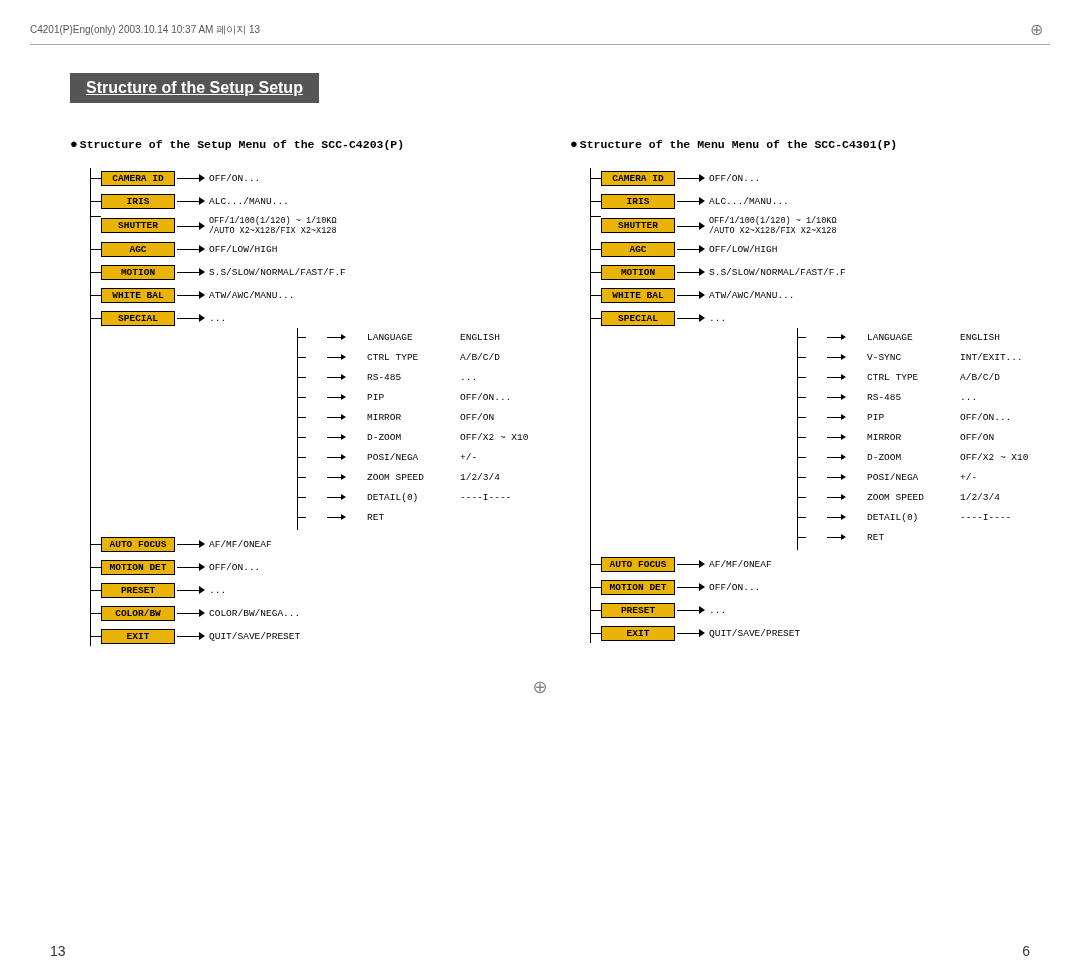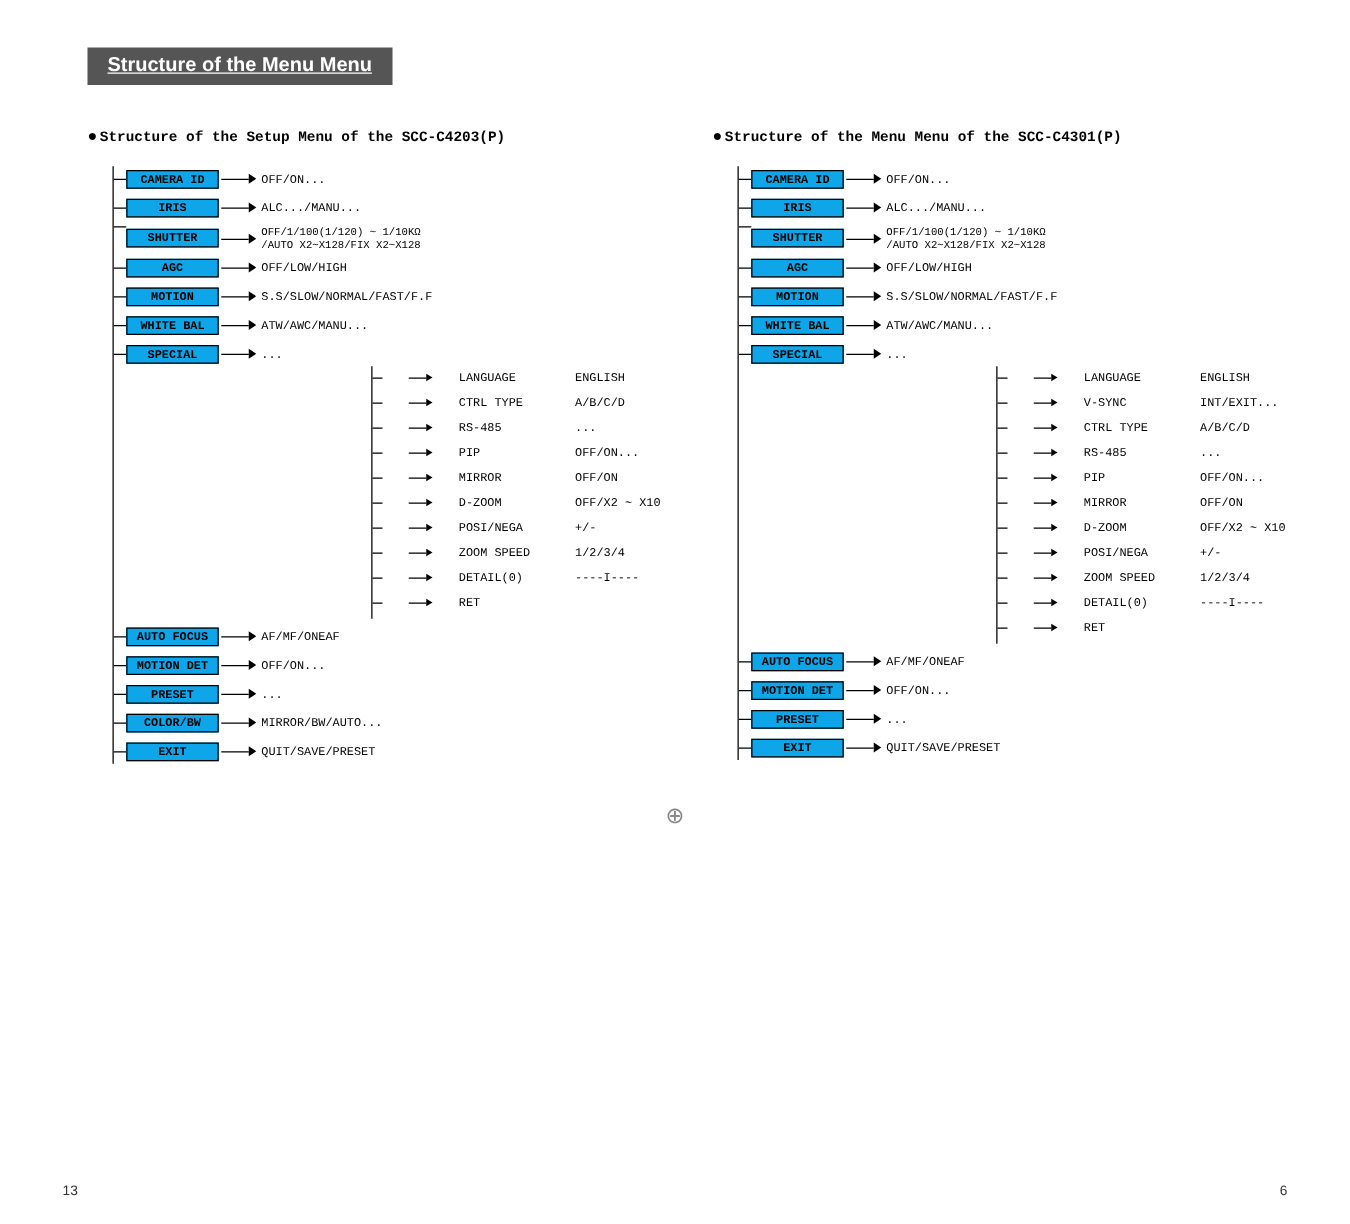--- a/index.html
+++ b/index.html
@@ -68,21 +68,21 @@
     }
     .bullet { font-size: 13px; margin-right: 2px; }
 
     .footer {
       position: absolute;
       bottom: 20px;
       left: 50px;
       right: 50px;
       display: flex;
       justify-content: space-between;
-      font-size: 11px;
+      font-size: 14px;
       color: #333;
     }
 
     
     .menu-section {
       margin-left: 20px;
       border-left: 1.5px solid #000;
       padding-left: 0;
     }
     .mrow {
@@ -100,21 +100,21 @@
       background: #000;
       flex-shrink: 0;
     }
     .mrow .box {
       font-size: 9.5px;
       font-weight: bold;
       border: 1px solid #000;
       padding: 1px 3px;
       min-width: 74px;
       text-align: center;
-      background: #0ea5e9;
+      background: #eab308;
     }
     .mrow .rarr {
       display: flex;
       align-items: center;
       margin: 0 2px;
     }
     .mrow .rarr .rl {
       width: 22px;
       height: 1px;
       background: #000;
@@ -185,23 +185,27 @@
       margin-left: 4px;
       white-space: nowrap;
       text-align: center;
     }
   </style>
 </head>
 <body>
 
 <div class="page-container">
 
+  <div class="header-line">
+    <span>C4201(P)Eng(only)  2003.10.14 10:37 AM 페이지 13</span>
+    <span class="crosshair"></span>
+  </div>
 
   <div>
-    <span class="title-box">Structure of the Menu Menu</span>
+    <span class="title-box">Structure of the Setup Setup</span>
   </div>
 
   <div class="columns">
 
     <div class="col col-left">
       <div class="section-title">
         <span class="bullet">●</span><span>Structure of the Setup Menu of the SCC-C4203(P)</span>
       </div>
 
       <div class="menu-section">
@@ -391,21 +395,21 @@
             </div>
           <span class="val">...</span>
         </div>
 
         <div class="mrow">
           <span class="box">COLOR/BW</span>
           <div class="rarr">
               <div class="rl"></div>
               <div class="rh"></div>
             </div>
-          <span class="val">MIRROR/BW/AUTO...</span>
+          <span class="val">COLOR/BW/NEGA...</span>
         </div>
 
         <div class="mrow" style="margin-bottom:0;">
           <span class="box">EXIT</span>
           <div class="rarr">
               <div class="rl"></div>
               <div class="rh"></div>
             </div>
           <span class="val">QUIT/SAVE/PRESET</span>
         </div>

